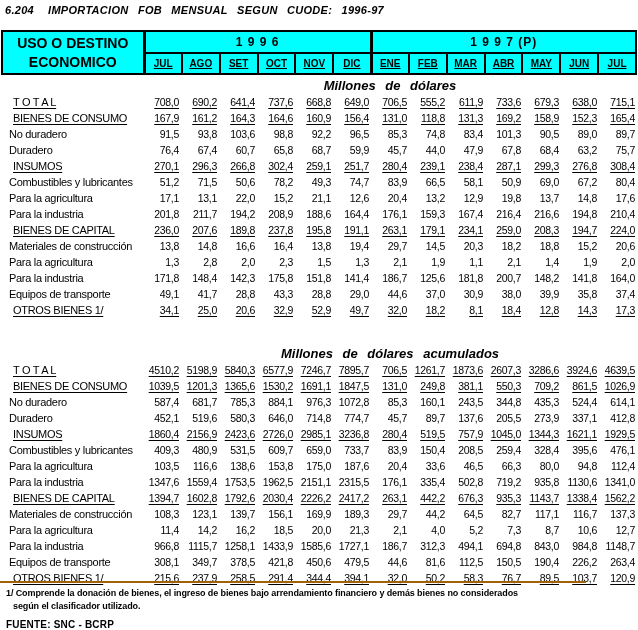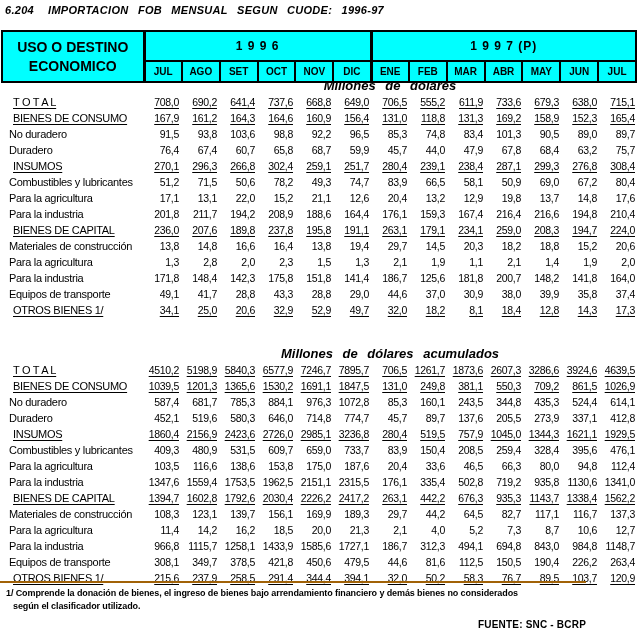--- a/index.html
+++ b/index.html
@@ -18,22 +18,22 @@
   
   .hdr {
     position:absolute; top:30px; left:1px;
     border-collapse:collapse; table-layout:fixed; width:636px;
   }
   .hdr td {
     background:#00ffff; border:2px solid #000; text-align:center;
     font-weight:bold; overflow:hidden; white-space:nowrap;
   }
   .hdr td.uso { width:142px; font-size:14px; line-height:19px; }
-  .hdr td.year { font-size:12px; height:30px; letter-spacing:1px; }
-  .hdr td.month { font-size:10px; height:21px; }
+  .hdr td.year { font-size:12px; height:22px; letter-spacing:1px; }
+  .hdr td.month { font-size:10px; height:21px;text-decoration:underline; }
   .hdr td.split { border-left-width:3px; }
   
   .content { position:absolute; top:77px; left:1px; width:636px; }
   .sec-heading {
     margin:1px 0 1px 142px; width:494px; text-align:center;
     font-size:13px; font-weight:bold; font-style:italic; word-spacing:6px;
   }
   .sec-heading.second { margin-top:28px; }
   table.data {
     border-collapse:collapse; table-layout:fixed; width:636px;
@@ -46,21 +46,21 @@
   table.data tr.sub td.lbl { padding-left:8px; }
   table.data td.val { width:38px; text-align:right; padding-right:2px; }
   table.data tr.major span { text-decoration:underline; text-underline-offset:2px; }
   
   .footer {
     position:absolute; top:581px; left:0; width:586px;
     border-top:2px solid #a16207; padding-top:4px;
   }
   .fn { font-size:9px; font-weight:bold; padding-left:6px; line-height:13px; letter-spacing:-0.1px; }
   .fn.indent { padding-left:13px; }
-  .src { font-size:10px; font-weight:bold; padding-left:6px; margin-top:6px; letter-spacing:.2px;text-align:right; }
+  .src { font-size:10px; font-weight:bold; padding-left:6px; margin-top:6px; letter-spacing:.2px; }
 </style>
 </head>
 <body>
 
 <div class="page">
 
   <div class="title">
     <span class="t-index">6.204</span><span class="t-text">IMPORTACION FOB MENSUAL SEGUN CUODE: 1996-97</span>
   </div>
 

